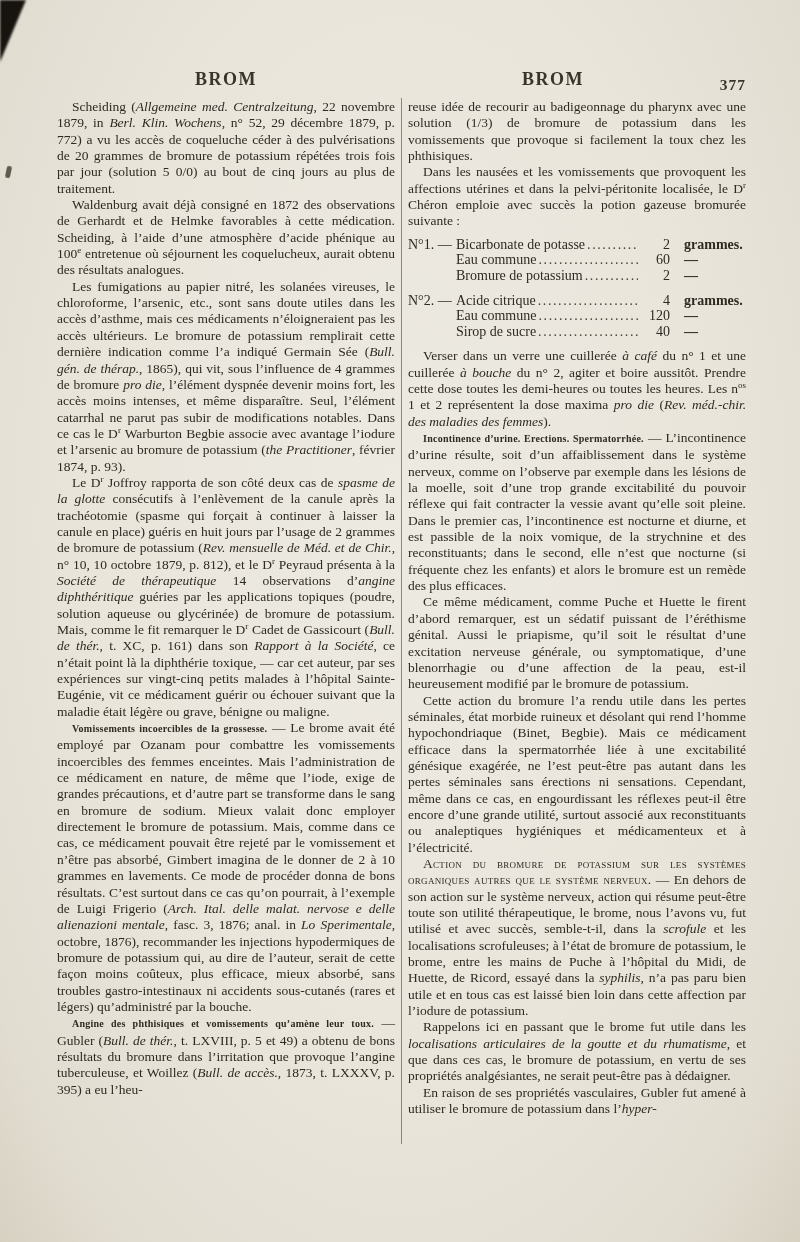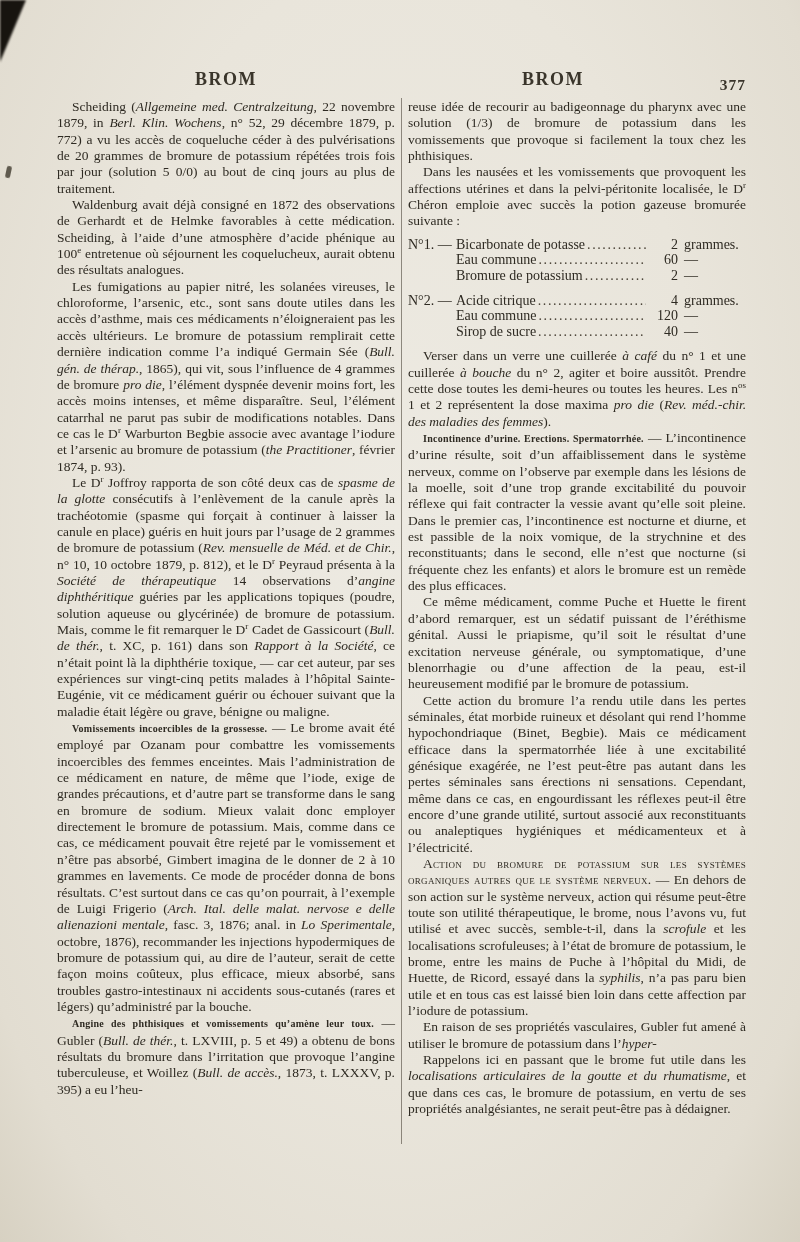--- a/index.html
+++ b/index.html
@@ -43,21 +43,21 @@
   .smallcaps{font-variant:small-caps;letter-spacing:.3px;}
   sup{font-size:9px;line-height:0;}
   .recipe-block{margin:7px 0 8px 0;}
   .recipe{margin:0 0 9px 0;}
   .rrow{display:flex;font-size:14px;line-height:15.6px;white-space:nowrap;text-align:left;align-items:flex-end;}
   .rlabel{flex:none;width:48px;}
   .rname{flex:none;font-family:Liberation Serif, serif;}
   .dots{flex:1;overflow:hidden;white-space:nowrap;margin:0 2px;}
   .dots::after{content:"..................................................................................................";letter-spacing:1.6px;color:#4d463a;}
   .rqty{flex:none;width:30px;text-align:right;}
-  .runit{flex:none;width:62px;margin-left:6px;}
+  .runit{flex:none;width:62px;margin-left:14px;font-weight:bold;}
 </style>
 </head>
 <body>
 
 <div class="page">
   <div class="corner-mark"></div>
   <div class="edge-speck"></div>
 
   <div class="running-head rh-left">BROM</div>
   <div class="running-head rh-right">BROM</div>
@@ -128,17 +128,17 @@
             <span class="runit">—</span>
           </div>
         </div>
       </div>
     <div>
         <p class="para"><span>Verser dans un verre une cuillerée </span><i>à café</i><span> du n° 1 et une cuillerée </span><i>à bouche</i><span> du n° 2, agiter et boire aussitôt. Prendre cette dose toutes les demi-heures ou toutes les heures. Les n</span><sup>os</sup><span> 1 et 2 représentent la dose maxima </span><i>pro die</i><span> (</span><i>Rev. méd.-chir. des maladies des femmes</i><span>).</span></p>
         <p class="para"><b class="runhead">Incontinence d’urine. Erections. Spermatorrhée.</b><span> — L’incontinence d’urine résulte, soit d’un affaiblissement dans le système nerveux, comme on l’observe par exemple dans les lésions de la moelle, soit d’une trop grande excitabilité du pouvoir réflexe qui fait contracter la vessie avant qu’elle soit pleine. Dans le premier cas, l’incontinence est nocturne et diurne, et est passible de la noix vomique, de la strychnine et des reconstituants; dans le second, elle n’est que nocturne (si fréquente chez les enfants) et alors le bromure est un remède des plus efficaces.</span></p>
         <p class="para"><span>Ce même médicament, comme Puche et Huette le firent d’abord remarquer, est un sédatif puissant de l’éréthisme génital. Aussi le priapisme, qu’il soit le résultat d’une excitation nerveuse générale, ou symptomatique, d’une blenorrhagie ou d’une affection de la peau, est-il heureusement modifié par le bromure de potassium.</span></p>
         <p class="para"><span>Cette action du bromure l’a rendu utile dans les pertes séminales, état morbide ruineux et désolant qui rend l’homme hypochondriaque (Binet, Begbie). Mais ce médicament efficace dans la spermatorrhée liée à une excitabilité génésique exagérée, ne l’est peut-être pas autant dans les pertes séminales sans érections ni sensations. Cependant, même dans ce cas, en engourdissant les réflexes peut-il être encore d’une grande utilité, surtout associé aux reconstituants ou analeptiques hygiéniques et médicamenteux et à l’électricité.</span></p>
         <p class="para"><span class="smallcaps">Action du bromure de potassium sur les systèmes organiques autres que le système nerveux.</span><span> — En dehors de son action sur le système nerveux, action qui résume peut-être toute son utilité thérapeutique, le brome, nous l’avons vu, fut utilisé et avec succès, semble-t-il, dans la </span><i>scrofule</i><span> et les localisations scrofuleuses; à l’état de bromure de potassium, le brome, entre les mains de Puche à l’hôpital du Midi, de Huette, de Ricord, essayé dans la </span><i>syphilis</i><span>, n’a pas paru bien utile et en tous cas est laissé bien loin dans cette affection par l’iodure de potassium.</span></p>
+        <p class="para"><span>Rappelons ici en passant que le brome fut utile dans les </span><i>localisations articulaires de la goutte et du rhumatisme</i><span>, et que dans ces cas, le bromure de potassium, en vertu de ses propriétés analgésiantes, ne serait peut-être pas à dédaigner.</span></p>
         <p class="para"><span>En raison de ses propriétés vasculaires, Gubler fut amené à utiliser le bromure de potassium dans l’</span><i>hyper-</i></p>
-        <p class="para"><span>Rappelons ici en passant que le brome fut utile dans les </span><i>localisations articulaires de la goutte et du rhumatisme</i><span>, et que dans ces cas, le bromure de potassium, en vertu de ses propriétés analgésiantes, ne serait peut-être pas à dédaigner.</span></p>
       </div>
   </div>
 </div>
 
 </body></html>

